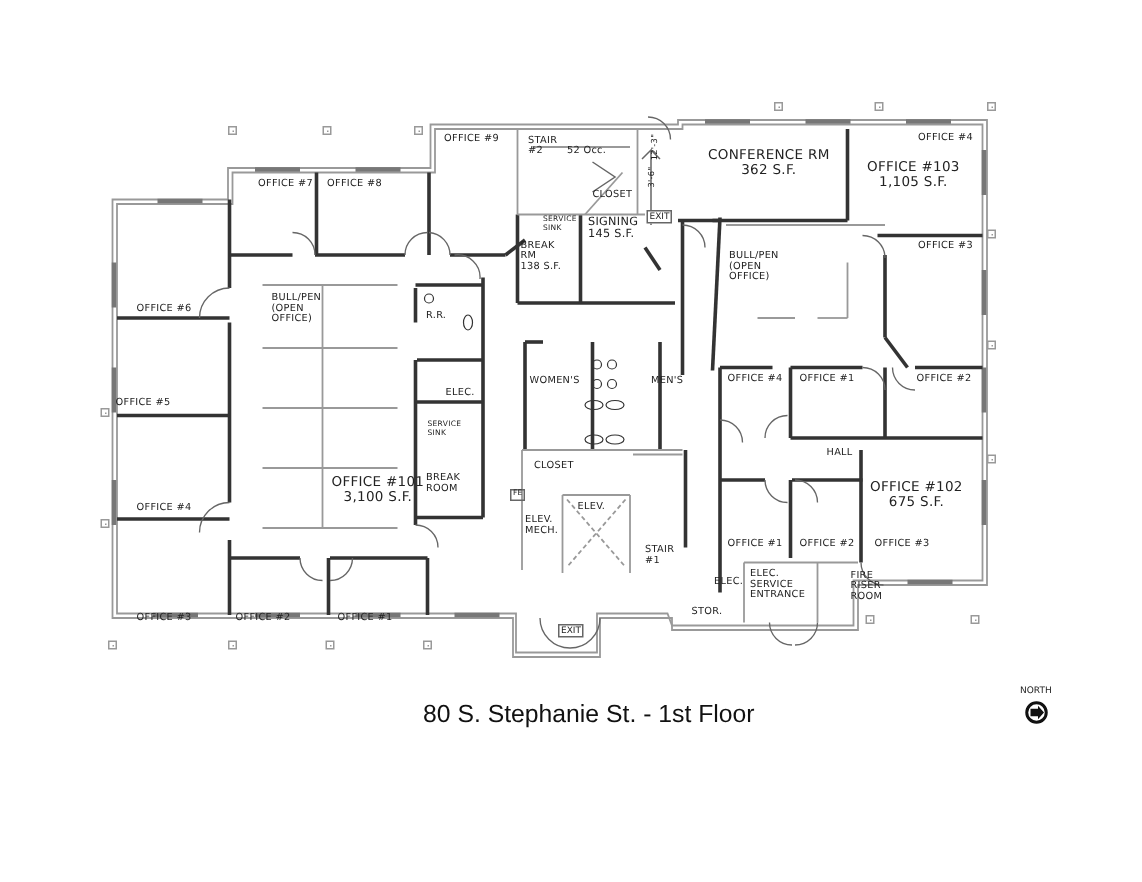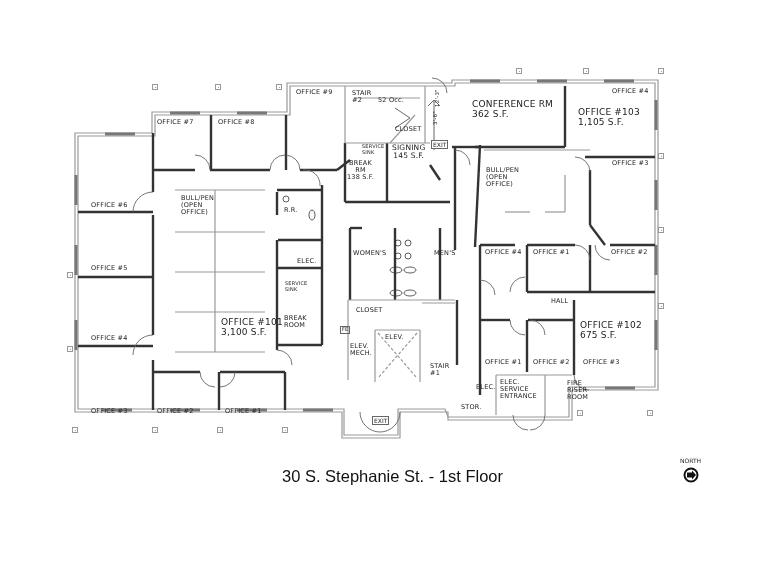--- a/index.html
+++ b/index.html
@@ -1,20 +1,20 @@
 <!DOCTYPE html>
 <html><head>
 <meta charset="utf-8">
 <style>
   html, body { margin:0; padding:0; background:#ffffff; }
   body { width:761px; height:588px; position:relative; overflow:hidden; font-family:"DejaVu Sans", sans-serif; }
   #plan { position:absolute; left:0; top:0; width:761px; height:588px; }
   .lbl { position:absolute; font-family:"DejaVu Sans", sans-serif; font-size:6.5px; color:#222; letter-spacing:0.2px; white-space:pre-line; line-height:1.1; text-transform:uppercase; }
-  .lbl.big { font-size:9px; text-align:left; }
-  .lbl.c { text-align:center; }
+  .lbl.big { font-size:9px; text-align:center; }
+  .lbl.c { text-align:left; }
   .title { position:absolute; left:282px; top:467px; font-family:"Liberation Sans", sans-serif; font-size:16.5px; color:#111; }
   .north-lbl { position:absolute; left:680px; top:457px; font-size:6px; color:#222; font-family:"DejaVu Sans", sans-serif; }
   .north-icon { position:absolute; left:683px; top:467px; width:16px; height:16px; }
   .col { position:absolute; width:6px; height:6px; border:1px solid #999; box-sizing:border-box; }
   .col::after { content:""; position:absolute; left:1.5px; top:1.5px; width:1px; height:1px; background:#999; }
   .exit { position:absolute; font-size:6px; border:1px solid #666; padding:0 1px; color:#222; line-height:7px; background:#fff; }
 </style>
 </head>
 <body>
 
@@ -189,24 +189,24 @@
 <div class="col" style="left:152px;top:427px"></div>
 <div class="col" style="left:217px;top:427px"></div>
 <div class="col" style="left:282px;top:427px"></div>
 <div class="col" style="left:577px;top:410px"></div>
 <div class="col" style="left:647px;top:410px"></div>
 
 <div class="exit" style="left:431px;top:140px">EXIT</div>
 <div class="exit" style="left:372px;top:416px">EXIT</div>
 
 <div class="lbl" style="left:296px;top:89px">OFFICE #9</div>
-<div class="lbl" style="left:157px;top:119px">OFFICE #7</div>
+<div class="lbl" style="left:172px;top:119px">OFFICE #7</div>
 <div class="lbl" style="left:218px;top:119px">OFFICE #8</div>
 <div class="lbl" style="left:91px;top:202px">OFFICE #6</div>
-<div class="lbl" style="left:91px;top:265px">OFFICE #5</div>
+<div class="lbl" style="left:77px;top:265px">OFFICE #5</div>
 <div class="lbl" style="left:91px;top:335px">OFFICE #4</div>
 <div class="lbl" style="left:91px;top:409px;top:408px">OFFICE #3</div>
 <div class="lbl" style="left:157px;top:408px">OFFICE #2</div>
 <div class="lbl" style="left:225px;top:408px">OFFICE #1</div>
 <div class="lbl" style="left:181px;top:195px">BULL/PEN
 (OPEN
 OFFICE)</div>
 <div class="lbl big" style="left:221px;top:318px">OFFICE #101
 3,100 S.F.</div>
 <div class="lbl" style="left:284px;top:207px">R.R.</div>
@@ -259,18 +259,18 @@
 <div class="lbl" style="left:583px;top:359px">OFFICE #3</div>
 <div class="lbl" style="left:476px;top:384px">ELEC.</div>
 <div class="lbl" style="left:461px;top:404px">STOR.</div>
 <div class="lbl" style="left:500px;top:379px">ELEC.
 SERVICE
 ENTRANCE</div>
 <div class="lbl" style="left:567px;top:380px">FIRE
 RISER
 ROOM</div>
 
-<div class="title">30 S. Stephanie St. - 1st Floor</div>
+<div class="title">80 S. Stephanie St. - 1st Floor</div>
 <div class="north-lbl">NORTH</div>
 <svg class="north-icon" viewBox="0 0 16 16">
   <circle cx="8" cy="8" r="6.5" fill="none" stroke="#111" stroke-width="2"></circle>
   <path d="M4,5.5 L9,5.5 L9,3.5 L13,8 L9,12.5 L9,10.5 L4,10.5 Z" fill="#111"></path>
 </svg>
 
 </body></html>

